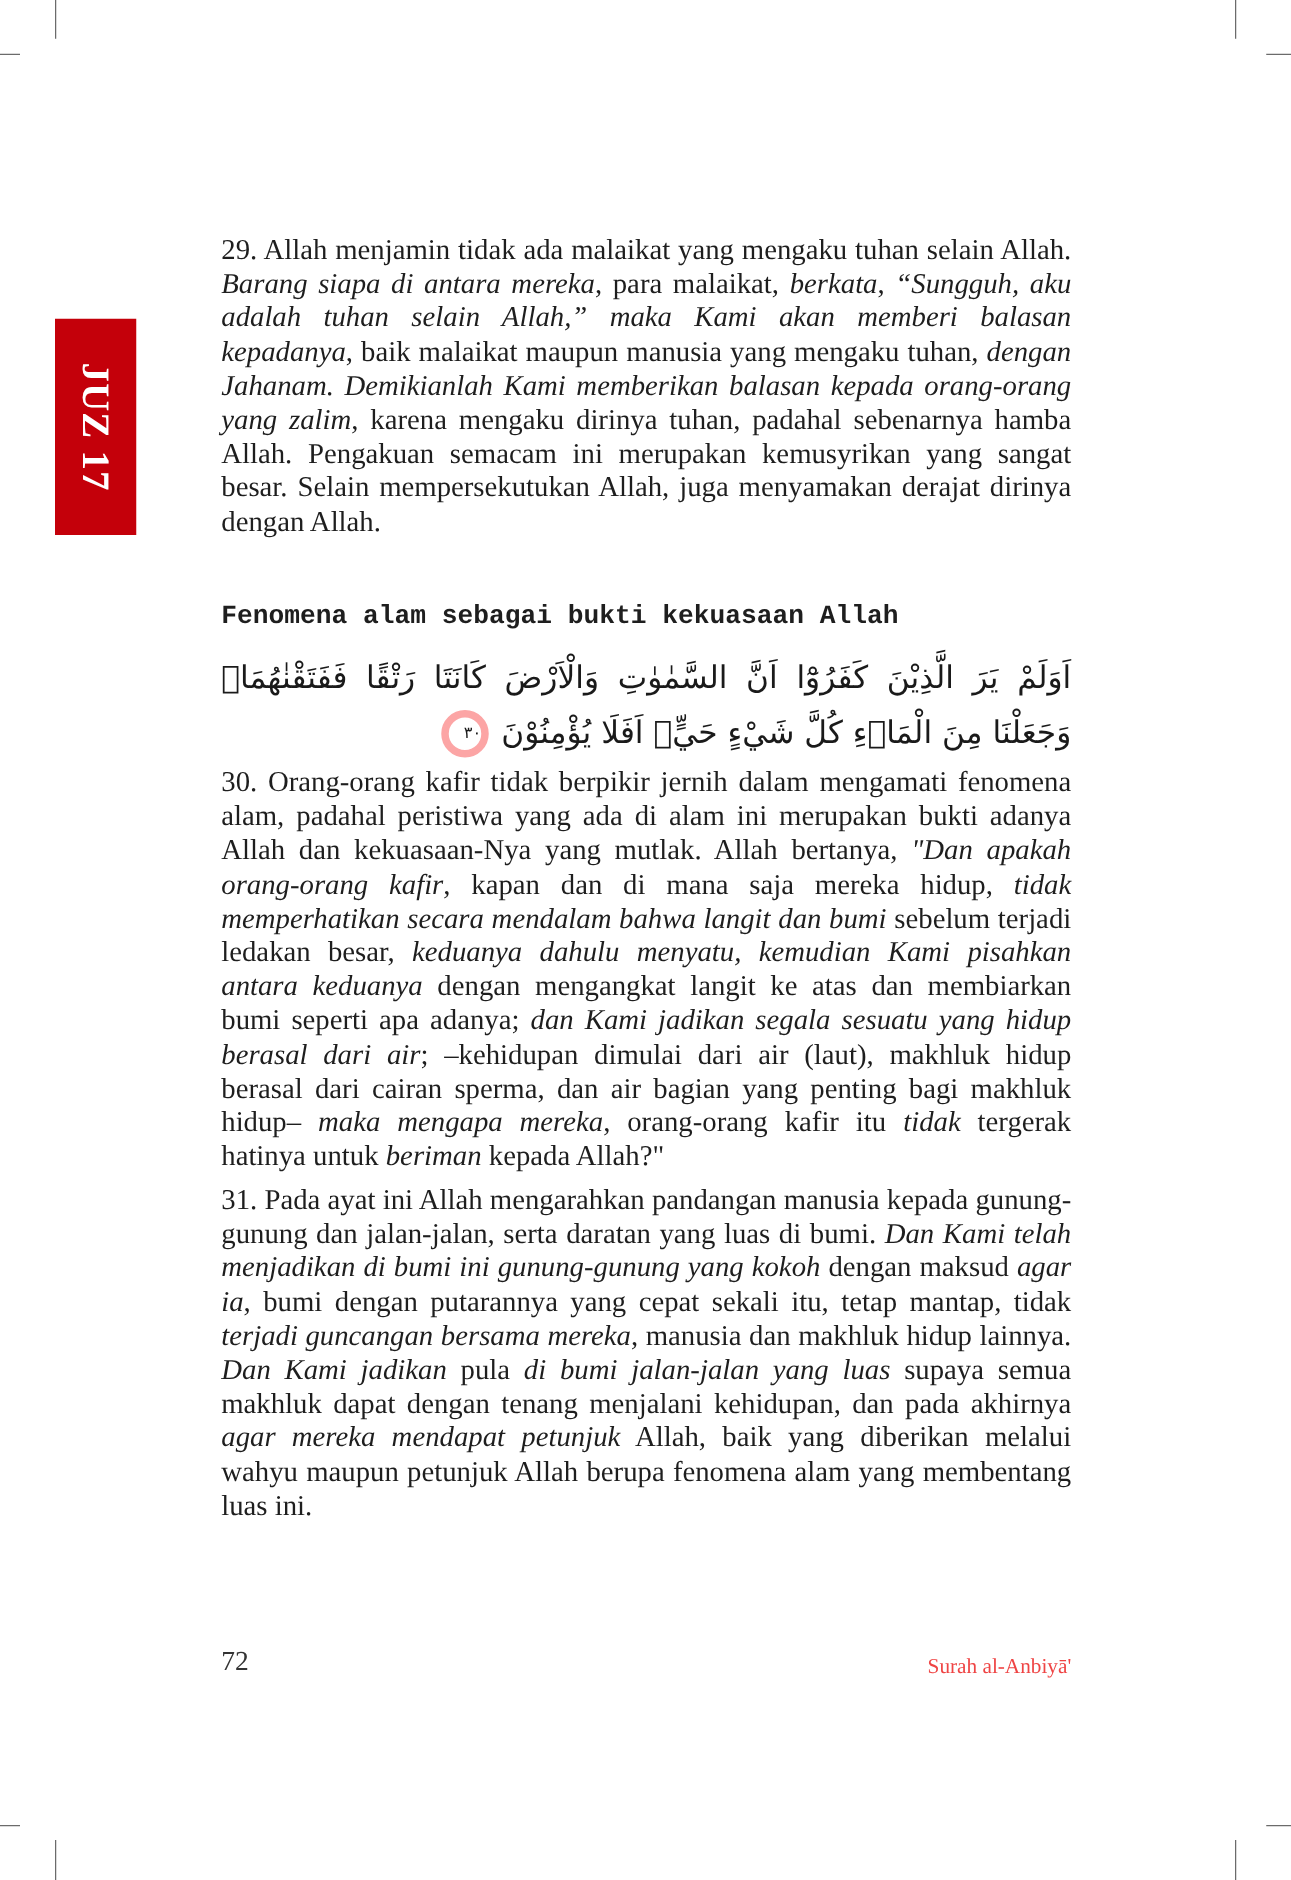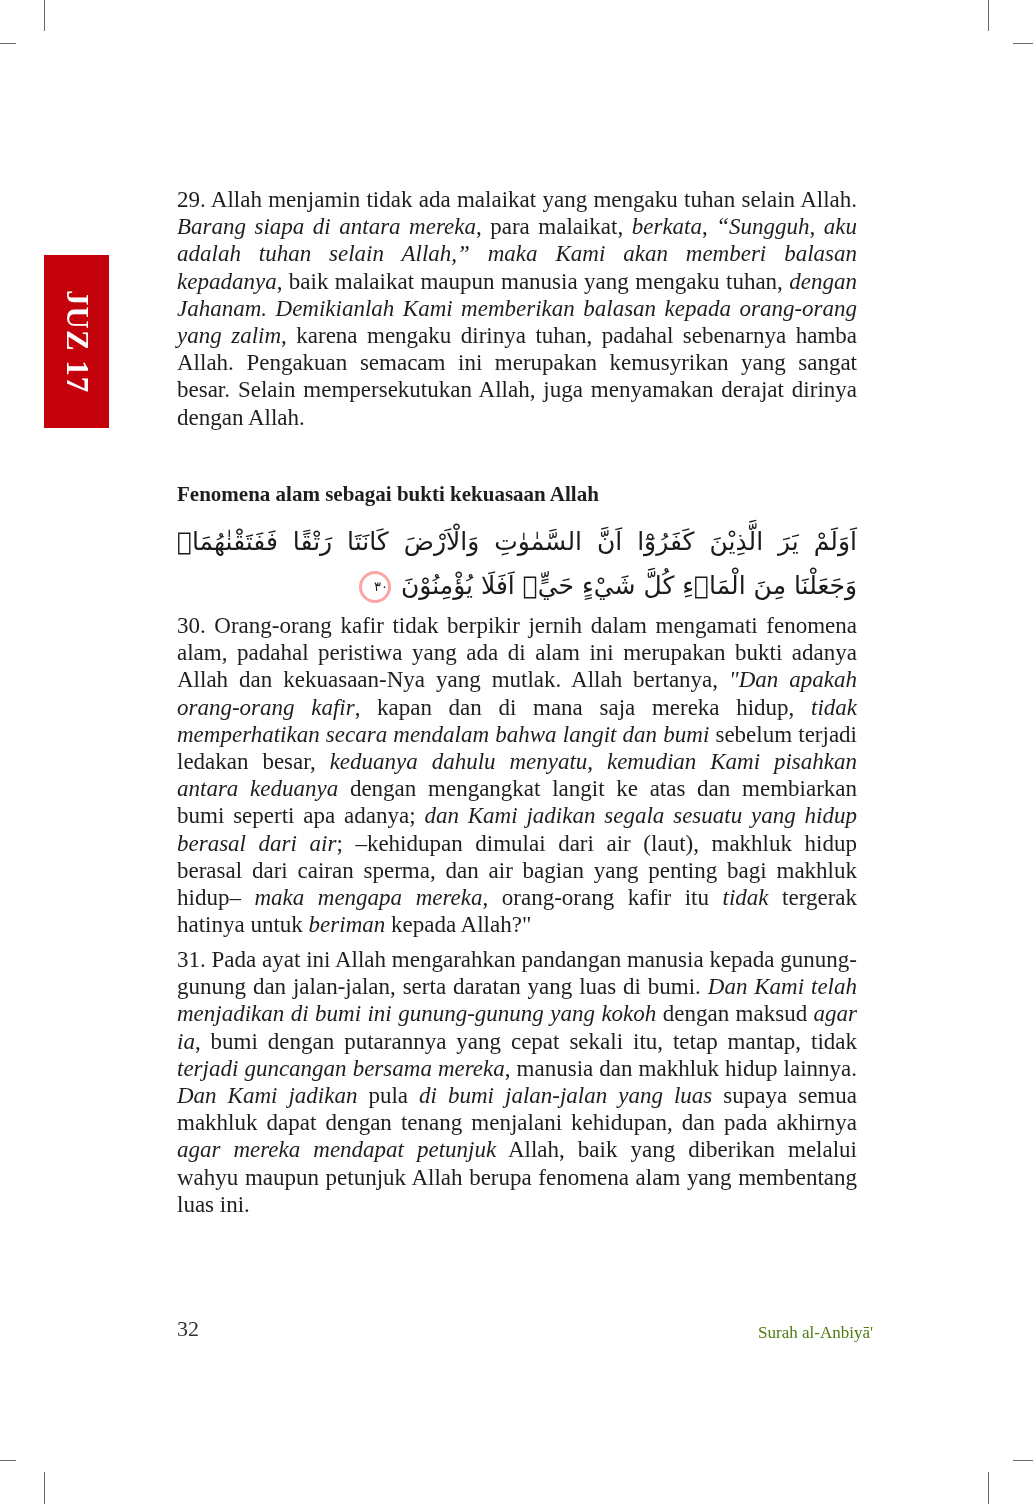--- a/index.html
+++ b/index.html
@@ -10,31 +10,31 @@
   .crop.h { height: 1px; }
 
   .juz-tab { position: absolute; left: 44px; top: 255px; width: 65px; height: 173px;
              background: #c4000a; display: flex; align-items: center; justify-content: center; }
   .juz-tab span { color: #ffffff; font-weight: bold; font-size: 31px; letter-spacing: 1px;
                   writing-mode: vertical-rl; white-space: nowrap; }
 
   .content { position: absolute; left: 177px; top: 186px; width: 680px; }
   .para { font-size: 23px; line-height: 27.2px; text-align: justify; margin: 0; }
   .para i { font-style: italic; }
-  .heading { font-family: Liberation Serif, serif; font-weight: bold;
+  .heading { font-family: Liberation Mono, monospace; font-weight: bold;
              font-size: 21px; margin: 0; position: absolute; left: 177px; top: 482px; }
   .arabic { direction: rtl; text-align: justify; text-align-last: right;
             font-family: "DejaVu Sans", sans-serif; font-size: 25px; line-height: 44px;
             margin: 0; color: #1a1a1a; }
-  .ayah-num { display: inline-block; width: 26px; height: 26px; border: 3px solid #fca5a5;
+  .ayah-num { display: inline-block; width: 26px; height: 26px; border: 6px solid #fca5a5;
               border-radius: 50%; font-size: 13px; line-height: 26px; text-align: right;
               vertical-align: middle; margin-right: 2px; }
 
   .footer-page { position: absolute; left: 177px; top: 1316px; font-size: 22px; color: #333; }
-  .footer-surah { position: absolute; right: 160px; top: 1323px; font-size: 17px; color: #4d7c0f; }
+  .footer-surah { position: absolute; right: 176px; top: 1323px; font-size: 17px; color: #ef4444; }
 </style>
 </head>
 <body>
 
 <div class="crop v" style="left:44px;top:0;height:31px;"></div>
 <div class="crop h" style="left:0;top:43px;width:16px;"></div>
 <div class="crop v" style="left:988px;top:0;height:31px;"></div>
 <div class="crop h" style="left:1013px;top:43px;width:20px;"></div>
 <div class="crop h" style="left:0;top:1460px;width:16px;"></div>
 <div class="crop v" style="left:44px;top:1472px;height:32px;"></div>
@@ -53,14 +53,14 @@
 
 <div class="content" style="top:520px;">
   <p class="arabic"><span>اَوَلَمْ يَرَ الَّذِيْنَ كَفَرُوْٓا اَنَّ السَّمٰوٰتِ وَالْاَرْضَ كَانَتَا رَتْقًا فَفَتَقْنٰهُمَاۗ وَجَعَلْنَا مِنَ الْمَاۤءِ كُلَّ شَيْءٍ حَيٍّۗ اَفَلَا يُؤْمِنُوْنَ</span> <span class="ayah-num">٣٠</span></p>
   <p class="para" style="margin-top:4px;"><span>30. Orang-orang kafir tidak berpikir jernih dalam mengamati fenomena alam, padahal peristiwa yang ada di alam ini merupakan bukti adanya Allah dan kekuasaan-Nya yang mutlak. Allah bertanya, </span><i>"Dan apakah orang-orang kafir</i><span>, kapan dan di mana saja mereka hidup, </span><i>tidak memperhatikan secara mendalam bahwa langit dan bumi</i><span> sebelum terjadi ledakan besar, </span><i>keduanya dahulu menyatu, kemudian Kami pisahkan antara keduanya</i><span> dengan mengangkat langit ke atas dan membiarkan bumi seperti apa adanya; </span><i>dan Kami jadikan segala sesuatu yang hidup berasal dari air</i><span>; –kehidupan dimulai dari air (laut), makhluk hidup berasal dari cairan sperma, dan air bagian yang penting bagi makhluk hidup– </span><i>maka mengapa mereka</i><span>, orang-orang kafir itu </span><i>tidak</i><span> tergerak hatinya untuk </span><i>beriman</i><span> kepada Allah?"</span></p>
 </div>
 
 <div class="content" style="top:940px;">
   <p class="para" style="margin-top:6px;"><span>31. Pada ayat ini Allah mengarahkan pandangan manusia kepada gunung-gunung dan jalan-jalan, serta daratan yang luas di bumi. </span><i>Dan Kami telah menjadikan di bumi ini gunung-gunung yang kokoh</i><span> dengan maksud </span><i>agar ia</i><span>, bumi dengan putarannya yang cepat sekali itu, tetap mantap, tidak </span><i>terjadi guncangan bersama mereka</i><span>, manusia dan makhluk hidup lainnya. </span><i>Dan Kami jadikan</i><span> pula </span><i>di bumi jalan-jalan yang luas</i><span> supaya semua makhluk dapat dengan tenang menjalani kehidupan, dan pada akhirnya </span><i>agar mereka mendapat petunjuk</i><span> Allah, baik yang diberikan melalui wahyu maupun petunjuk Allah berupa fenomena alam yang membentang luas ini.</span></p>
 </div>
 
-<div class="footer-page">32</div>
+<div class="footer-page">72</div>
 <div class="footer-surah">Surah al-Anbiyā'</div>
 
 </body></html>

